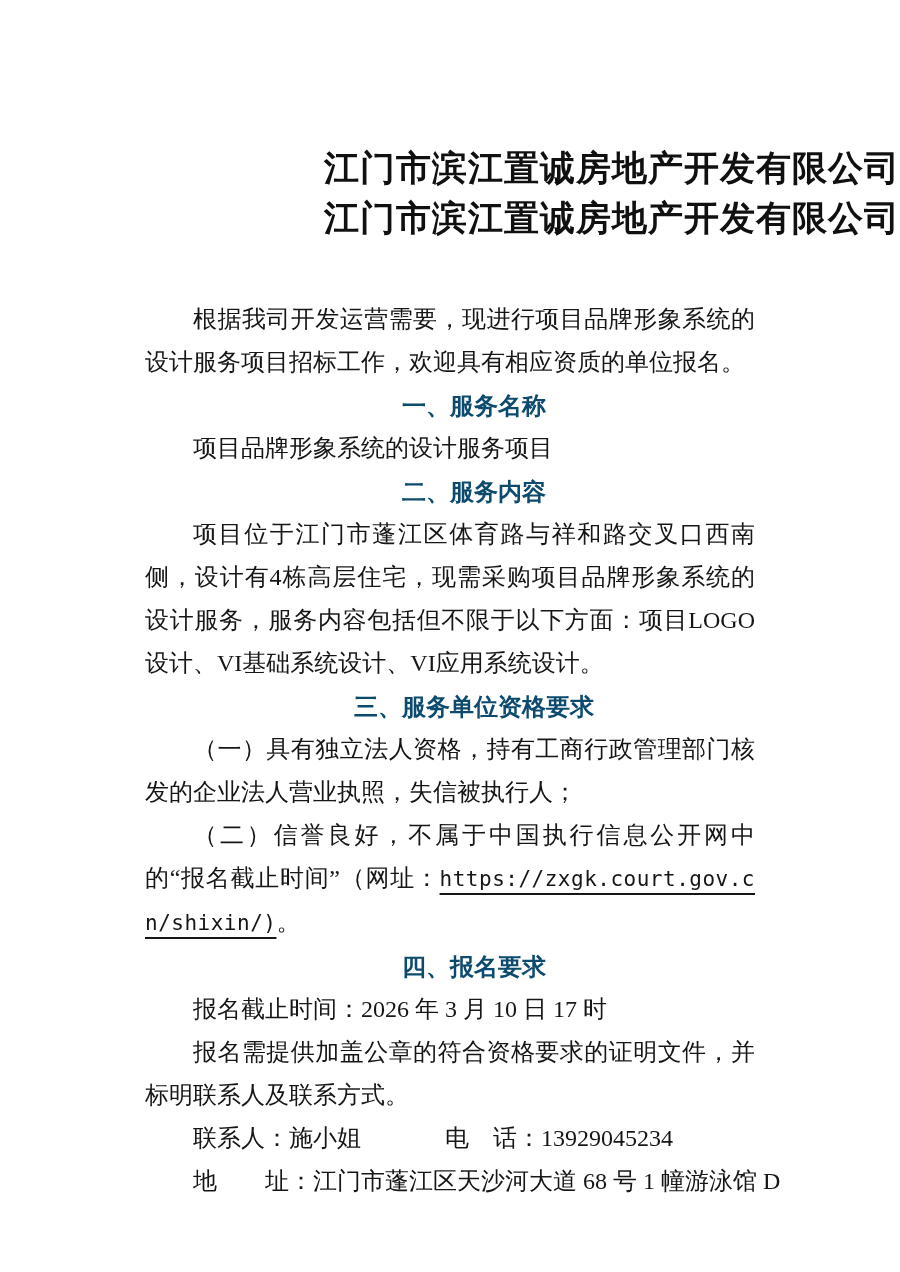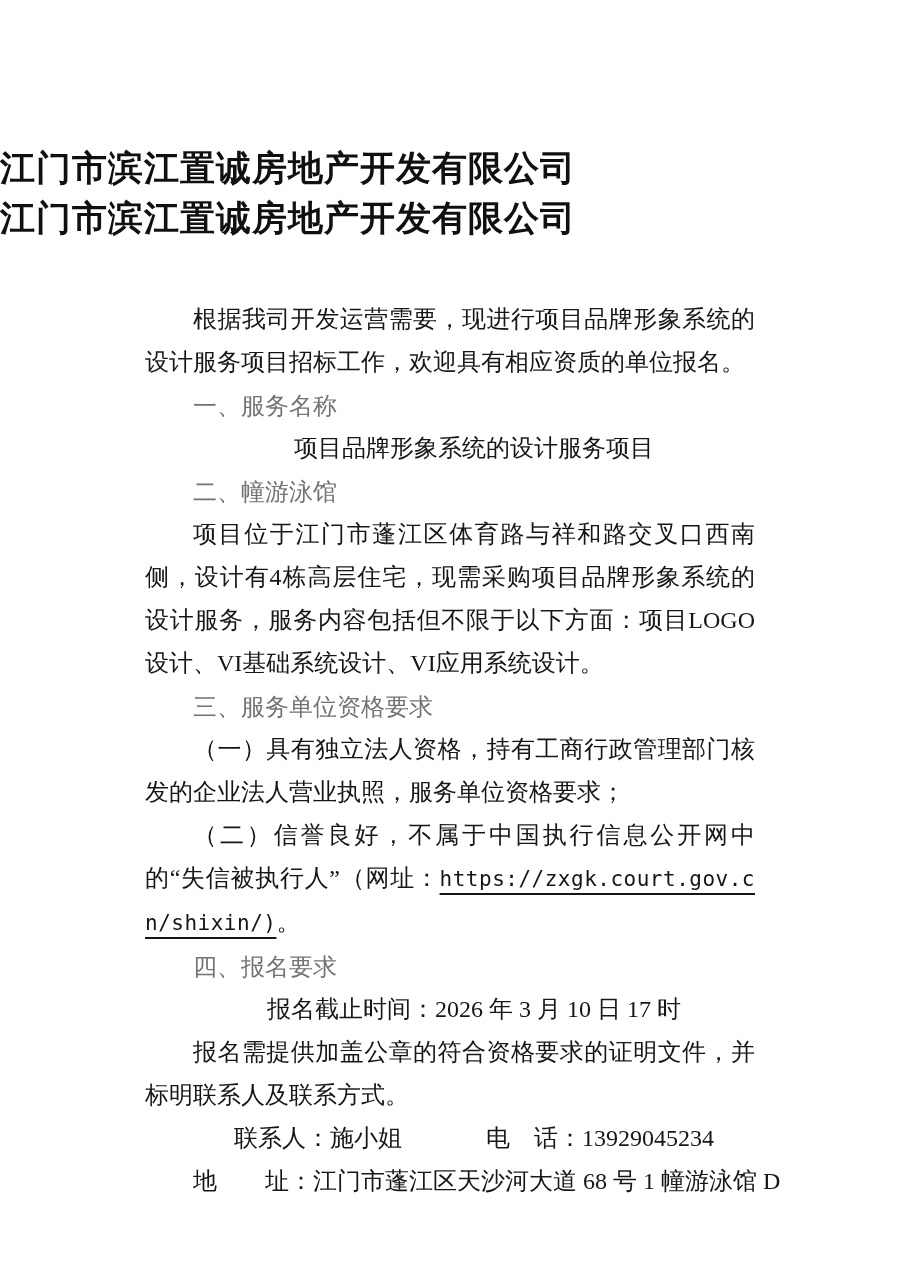--- a/index.html
+++ b/index.html
@@ -10,21 +10,21 @@
   .page {
     position: relative;
     width: 900px;
     height: 1272px;
     background: #ffffff;
     color: #151515;
     overflow: hidden;
   }
   .doc-title {
     padding-top: 143px;
-    text-align: left;
+    text-align: right;
     font-family: "Liberation Sans", sans-serif;
     font-weight: bold;
     font-size: 35px;
     line-height: 50px;
     letter-spacing: 1px;
     color: #101010;
   }
   .content {
     width: 610px;
     margin: 55px auto 0 auto;
@@ -33,27 +33,27 @@
     line-height: 43px;
     text-align: justify;
     color: #161616;
   }
   .content p {
     margin: 0;
     text-indent: 48px;
   }
   p.heading {
     font-family: "Liberation Sans", sans-serif;
-    font-weight: normal;
-    text-align: left;
-    color: #737373;
+    font-weight: bold;
+    text-align: center;
+    color: #0c4a6e;
   }
   p.oneline {
     white-space: nowrap;
-    text-align: center;
+    text-align: left;
   }
   .url {
     font-family: "DejaVu Sans Mono", monospace;
     font-size: 21px;
     letter-spacing: 0.5px;
     color: inherit;
     text-decoration: underline;
     text-underline-offset: 7px;
     text-decoration-thickness: 1.5px;
     word-break: break-all;
@@ -73,26 +73,26 @@
     <span>江门市滨江置诚房地产开发有限公司</span>
   </div>
 
   <div class="content">
 
     <p>根据我司开发运营需要，现进行项目品牌形象系统的设计服务项目招标工作，欢迎具有相应资质的单位报名。</p>
 
     <p class="heading">一、服务名称</p>
     <p class="oneline">项目品牌形象系统的设计服务项目</p>
 
-    <p class="heading">二、幢游泳馆</p>
+    <p class="heading">二、服务内容</p>
     <p>项目位于江门市蓬江区体育路与祥和路交叉口西南侧，设计有4栋高层住宅，现需采购项目品牌形象系统的设计服务，服务内容包括但不限于以下方面：项目LOGO设计、VI基础系统设计、VI应用系统设计。</p>
 
     <p class="heading">三、服务单位资格要求</p>
-    <p>（一）具有独立法人资格，持有工商行政管理部门核发的企业法人营业执照，服务单位资格要求；</p>
-    <p><span>（二）信誉良好，不属于中国执行信息公开网中的“失信被执行人”（网址：</span><a class="url">https://zxgk.court.gov.cn/shixin/)</a><span>。</span></p>
+    <p>（一）具有独立法人资格，持有工商行政管理部门核发的企业法人营业执照，失信被执行人；</p>
+    <p><span>（二）信誉良好，不属于中国执行信息公开网中的“报名截止时间”（网址：</span><a class="url">https://zxgk.court.gov.cn/shixin/)</a><span>。</span></p>
 
     <p class="heading">四、报名要求</p>
     <p class="oneline">报名截止时间：2026 年 3 月 10 日 17 时</p>
     <p>报名需提供加盖公章的符合资格要求的证明文件，并标明联系人及联系方式。</p>
     <p class="oneline"><span>联系人：施小姐</span><span class="gap"></span><span>电　话：13929045234</span></p>
     <p class="oneline">地　　址：江门市蓬江区天沙河大道 68 号 1 幢游泳馆 D</p>
 
   </div>
 </div>
 

